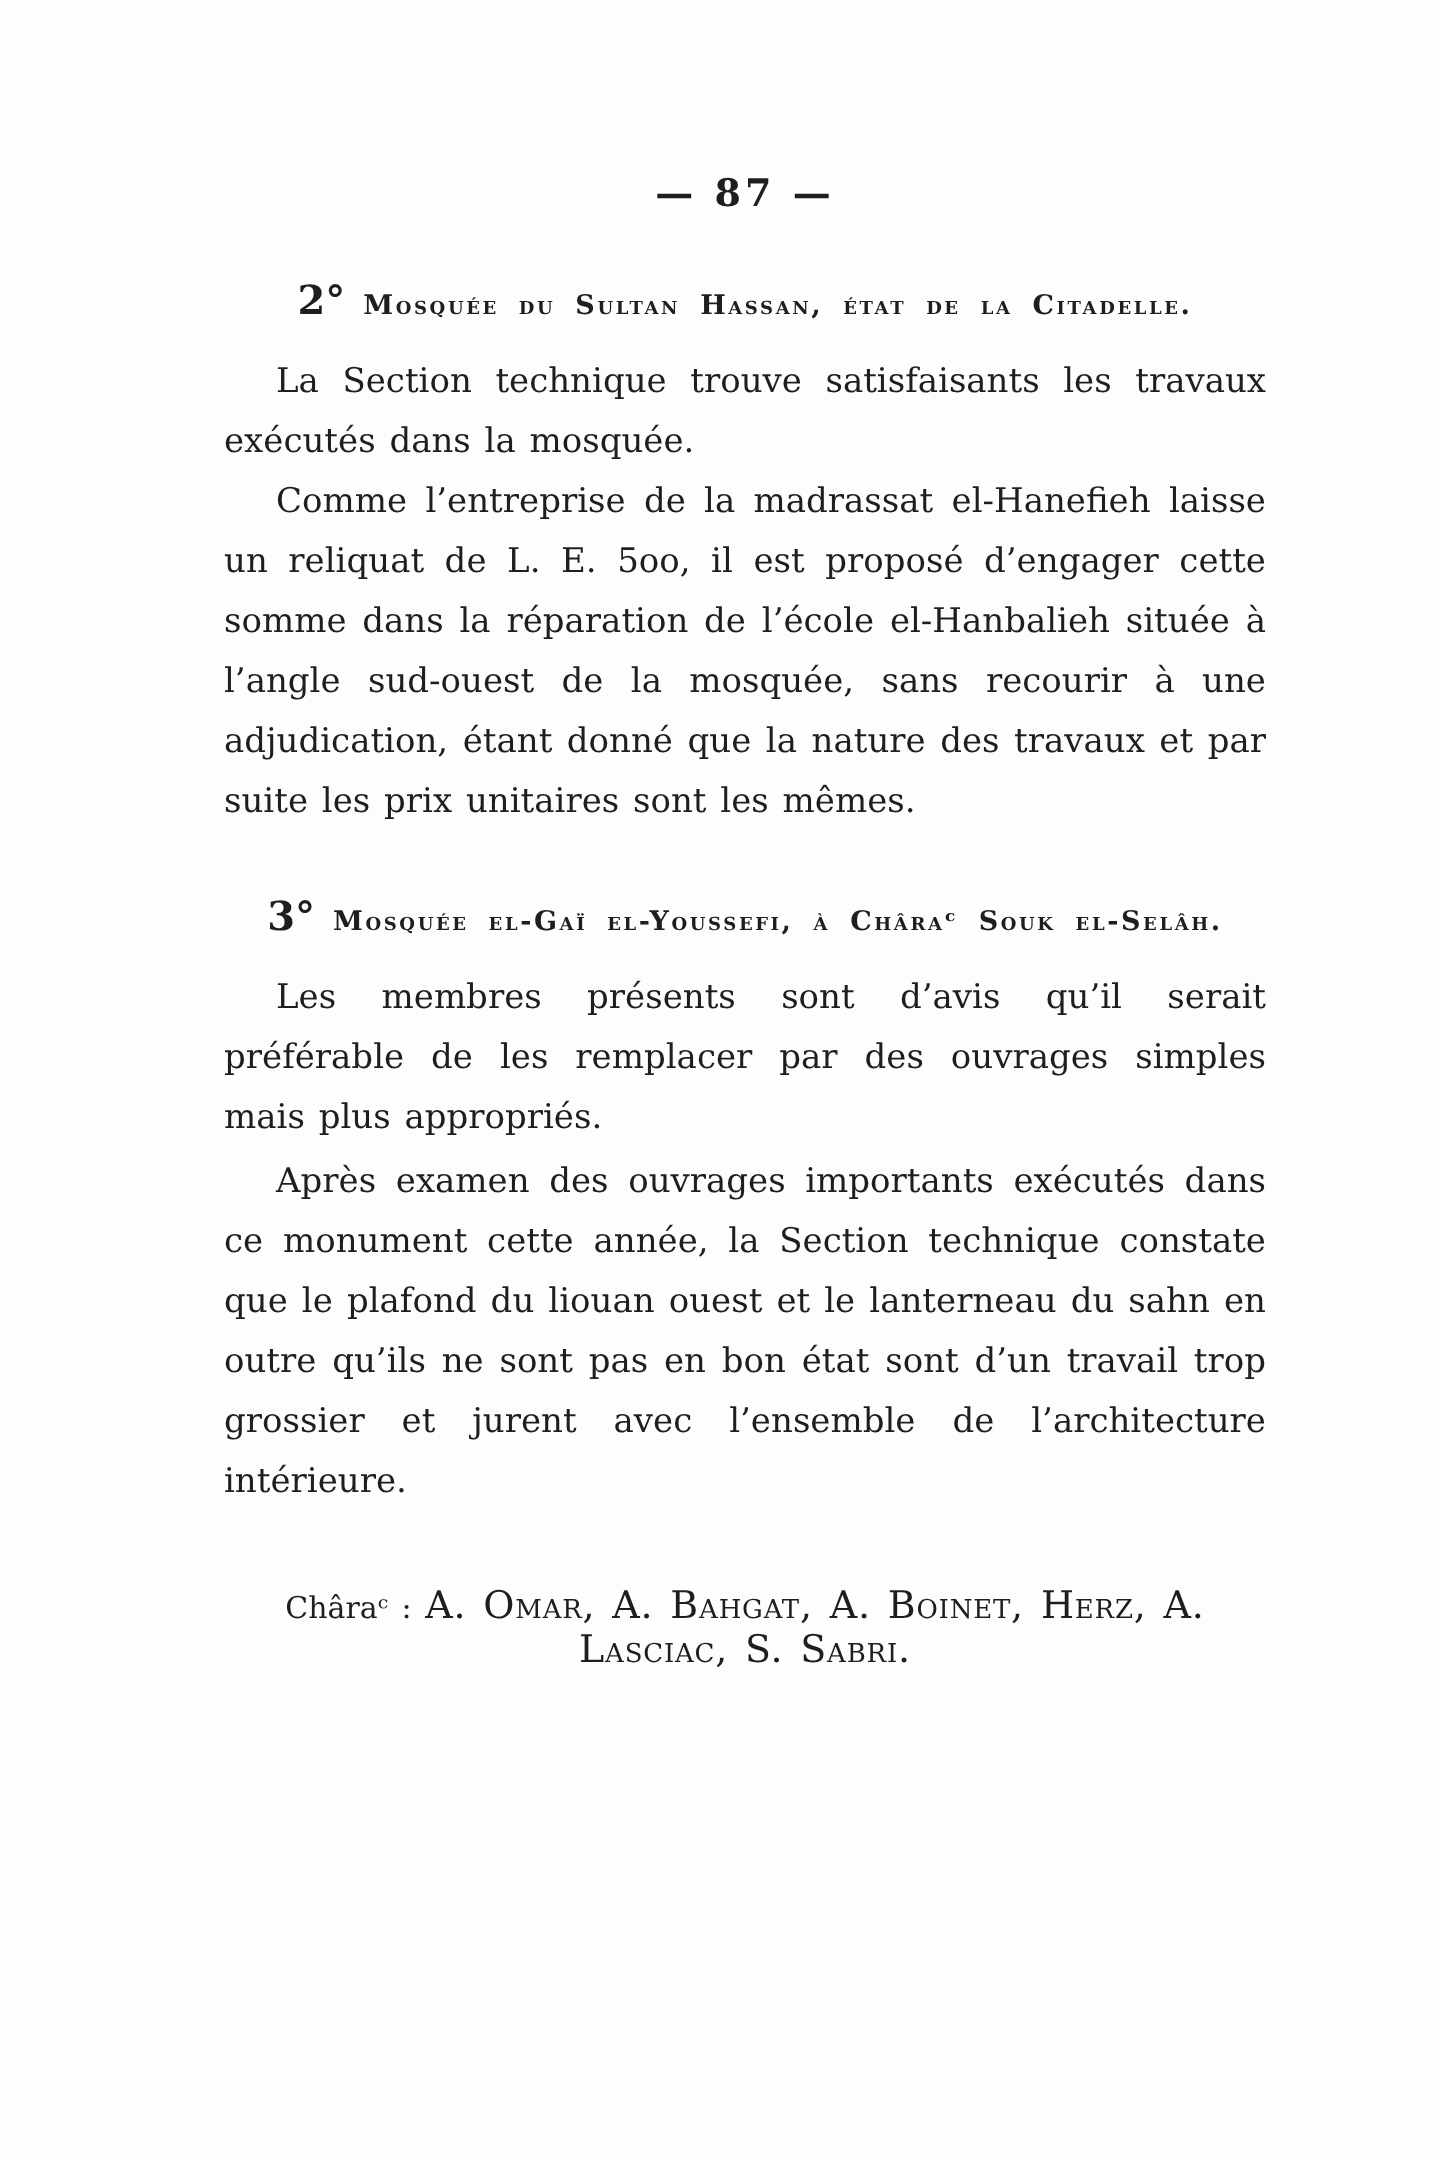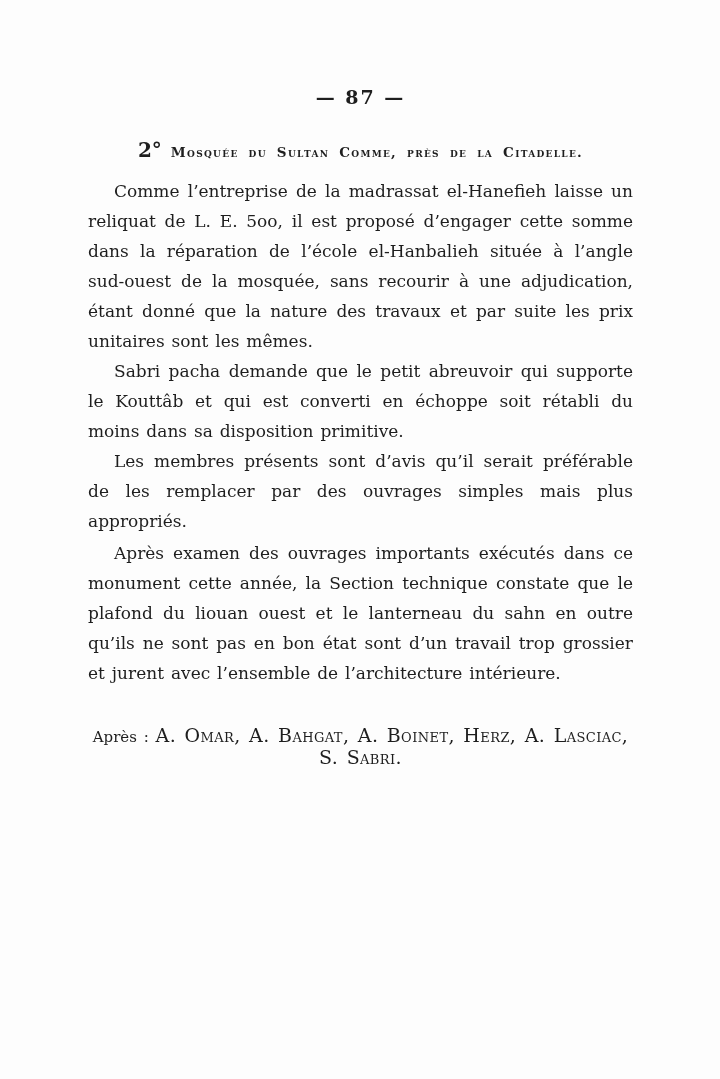--- a/index.html
+++ b/index.html
@@ -13,21 +13,21 @@
     overflow: hidden;
     font-family: "DejaVu Serif", "Liberation Serif", serif;
     color: #1e1e1e;
     background: #fdfdfd;
   }
   .page {
     position: relative;
     width: 720px;
     height: 771px;
     box-sizing: border-box;
-    padding: 86px 87px 0 88px; 
+    padding: 86px 87px 0 112px; 
   }
   .page-number {
     text-align: center;
     font-size: 19px;
     font-weight: bold;
     letter-spacing: 2px;
     margin-bottom: 0;
   }
   .section-heading {
     margin: 30px 0 14px 0;
@@ -71,32 +71,35 @@
 </style>
 </head>
 <body>
 
 <div class="page">
 
   <div class="page-number">— 87 —</div>
 
   <section>
     <h2 class="section-heading">
-      <span class="ordinal">2°</span><span class="smallcaps">Mosquée du Sultan Comme, près de la Citadelle.</span>
+      <span class="ordinal">2°</span><span class="smallcaps">Mosquée du Sultan Hassan, état de la Citadelle.</span>
     </h2>
+    <p class="body-para first-para">La Section technique trouve satisfaisants les travaux exécutés dans la mosquée.</p>
     <p class="body-para">Comme l’entreprise de la madrassat el-Hanefieh laisse un reliquat de L. E. 5oo, il est proposé d’engager cette somme dans la réparation de l’école el-Hanbalieh située à l’angle sud-ouest de la mosquée, sans recourir à une adjudication, étant donné que la nature des travaux et par suite les prix unitaires sont les mêmes.</p>
   </section>
 
   <section>
-    <p class="body-para">Sabri pacha demande que le petit abreuvoir qui supporte le Kouttâb et qui est converti en échoppe soit rétabli du moins dans sa disposition primitive.</p>
+    <h2 class="section-heading">
+      <span class="ordinal">3°</span><span class="smallcaps">Mosquée el-Gaï el-Youssefi, à Châraᶜ Souk el-Selâh.</span>
+    </h2>
   </section>
 
   <section>
     <p class="body-para">Les membres présents sont d’avis qu’il serait préférable de les remplacer par des ouvrages simples mais plus appropriés.</p>
     <p class="body-para first-para">Après examen des ouvrages importants exécutés dans ce monument cette année, la Section technique constate que le plafond du liouan ouest et le lanterneau du sahn en outre qu’ils ne sont pas en bon état sont d’un travail trop grossier et jurent avec l’ensemble de l’architecture intérieure.</p>
   </section>
 
   <p class="signature">
-    <span>Après :</span>
+    <span>Châraᶜ :</span>
     <span class="smallcaps">A. Omar, A. Bahgat, A. Boinet, Herz, A. Lasciac, S. Sabri.</span>
   </p>
 
 </div>
 
 </body></html>

